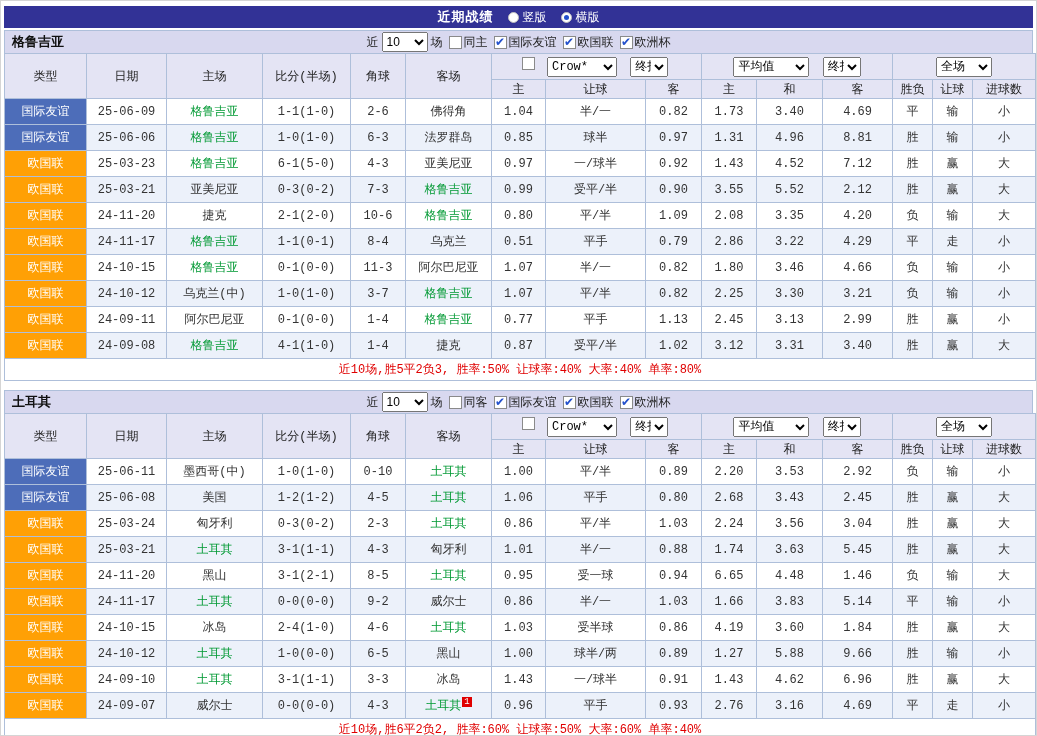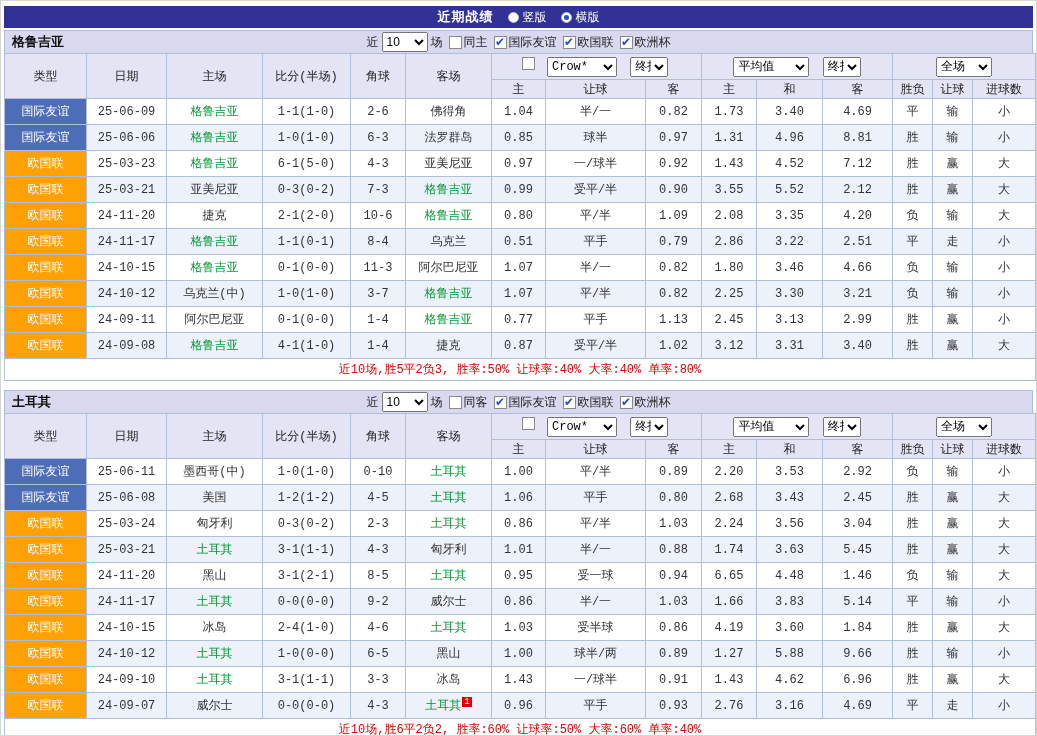--- a/index.html
+++ b/index.html
@@ -233,21 +233,21 @@
             <td>24-11-17</td>
             <td><span class="hl">格鲁吉亚</span></td>
             <td class="c-score">1-1(0-1)</td>
             <td>8-4</td>
             <td>乌克兰</td>
             <td>0.51</td>
             <td>平手</td>
             <td>0.79</td>
             <td>2.86</td>
             <td>3.22</td>
-            <td>2.51</td>
+            <td>4.29</td>
             <td class="t-dark">平</td>
             <td class="t-green">走</td>
             <td class="t-blue">小</td>
           </tr>
           <tr>
             <td class="type-cell lg-orange">欧国联</td>
             <td>24-10-15</td>
             <td><span class="hl">格鲁吉亚</span></td>
             <td class="c-score">0-1(0-0)</td>
             <td>11-3</td>

